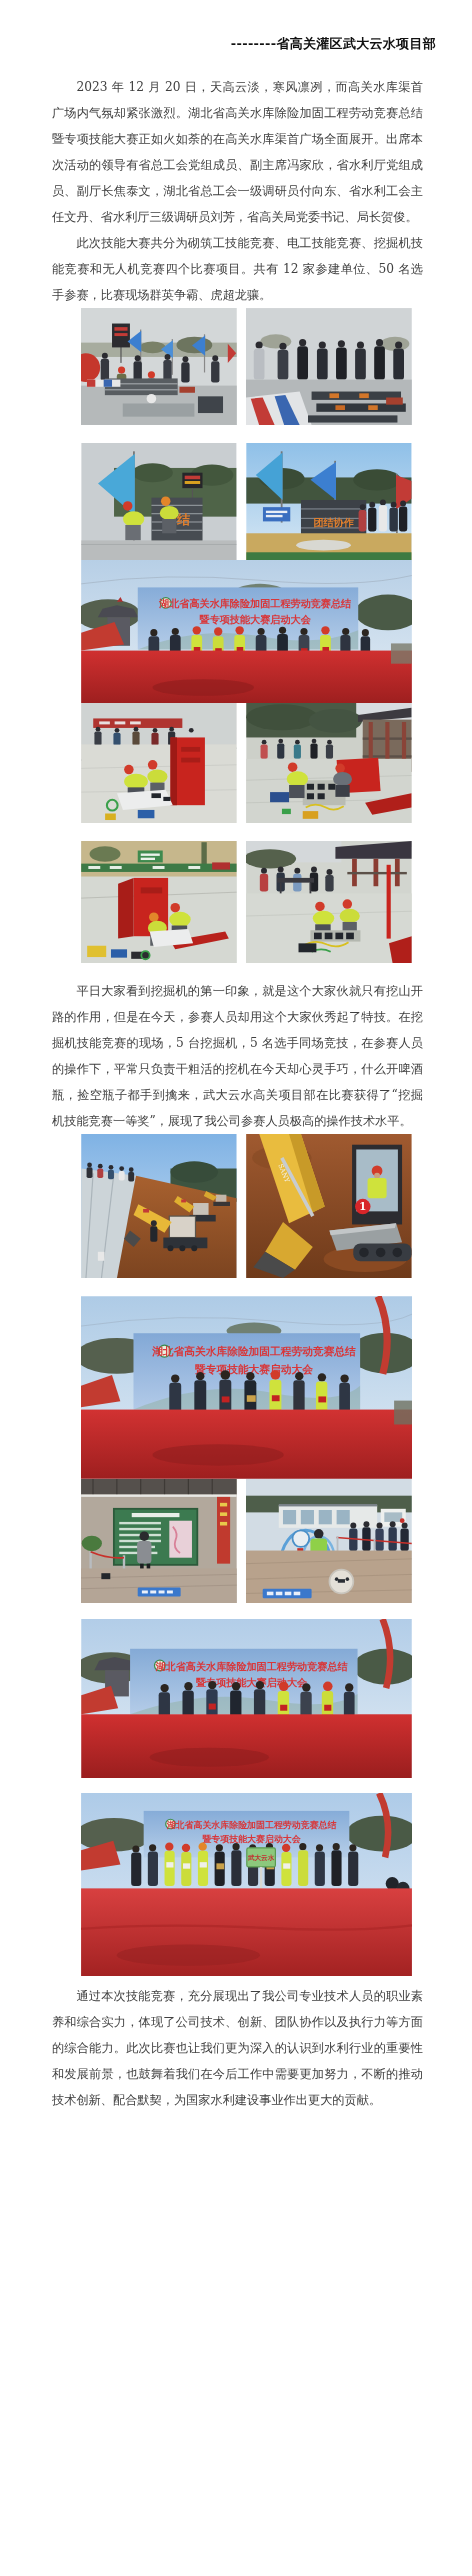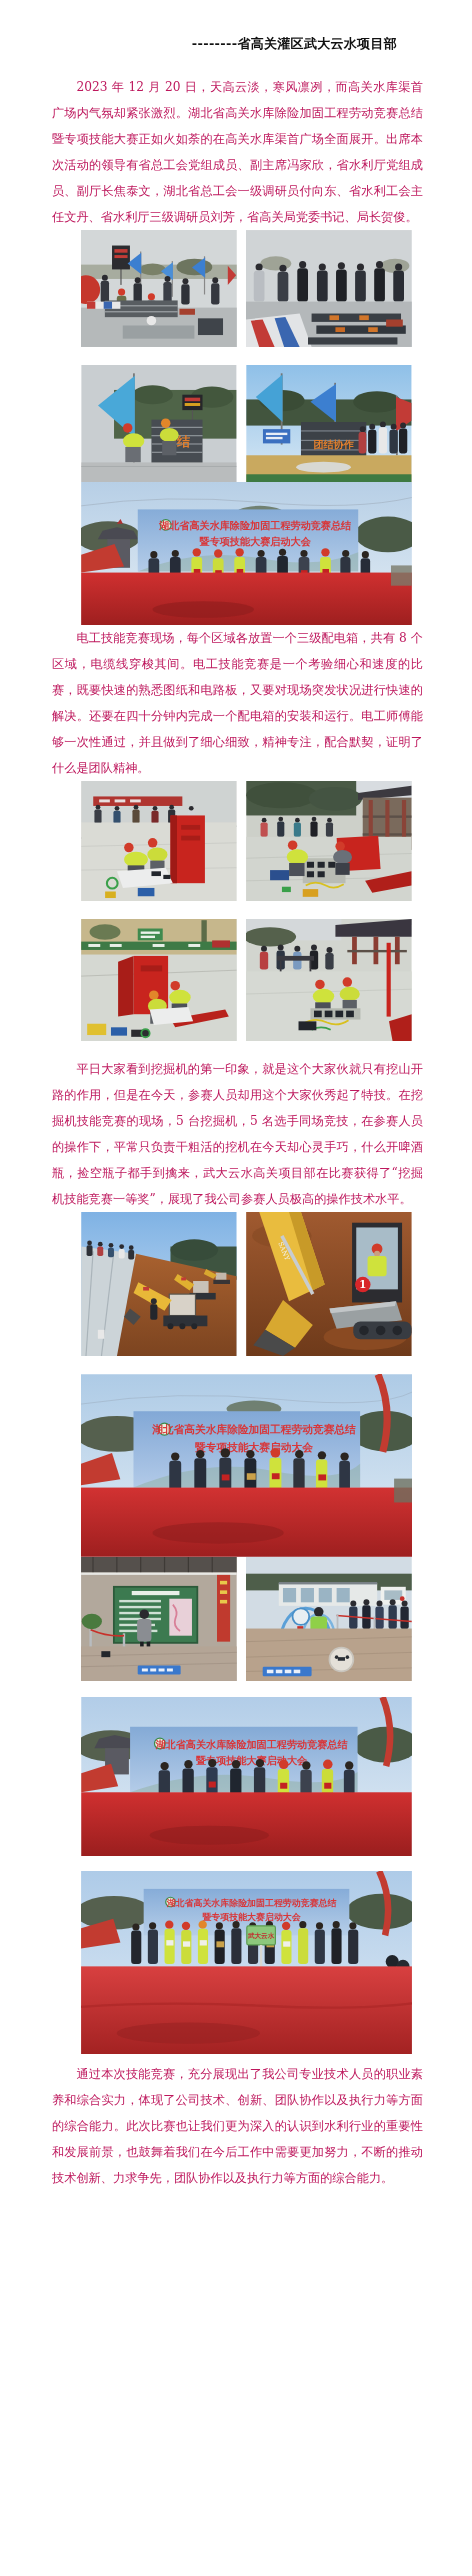--- a/index.html
+++ b/index.html
@@ -1,38 +1,39 @@
 <!DOCTYPE html>
 <html style="font-size:9.5px"><head>
 <meta charset="utf-8">
 <style>
   html,body{margin:0;padding:0;background:#ffffff;}
   .page{position:relative;width:473px;height:2576px;background:#fff;overflow:hidden;
         font-family:"DejaVu Serif","Liberation Serif",serif;}
-  .byline{padding-top:35px;height:20px;text-align:right;padding-right:76px;
+  .byline{padding-top:35px;height:20px;text-align:right;padding-right:37px;
           font-size:13px;font-weight:700;color:#111;letter-spacing:0.3px;}
   .para{width:371px;margin:0 0 0 52px;font-size:12.2px;line-height:26px;
-        text-align:justify;text-indent:2em;color:#be185d;}
+        text-align:justify;text-indent:2em;color:#404040;}
   .para.first{margin-top:19px;}
   .mt30{margin-top:18px}.mt26{margin-top:15.5px}.mt14{margin-top:15px}.mt12{margin-top:7.2px}
   .row{margin-left:81px;width:331px;display:flex;gap:9.5px;align-items:flex-start;}
   .row.wide{display:block;}
   svg{display:block;}
   svg text{font-family:"DejaVu Serif","Liberation Serif",serif;}
   .bannertxt{fill:#d8373a;font-weight:700;}
   .walltxt{fill:#e07f2e;font-weight:700;}
 </style>
 </head>
 <body>
 
 <div class="page">
 
   <div class="byline">--------省高关灌区武大云水项目部</div>
 
   <p class="para first">2023 年 12 月 20 日，天高云淡，寒风凛冽，而高关水库渠首广场内气氛却紧张激烈。湖北省高关水库除险加固工程劳动竞赛总结暨专项技能大赛正如火如荼的在高关水库渠首广场全面展开。出席本次活动的领导有省总工会党组成员、副主席冯家欣，省水利厅党组成员、副厅长焦泰文，湖北省总工会一级调研员付向东、省水利工会主任文丹、省水利厅三级调研员刘芳，省高关局党委书记、局长贺俊。</p>
+  <p class="para">此次技能大赛共分为砌筑工技能竞赛、电工技能竞赛、挖掘机技能竞赛和无人机竞赛四个比赛项目。共有 12 家参建单位、50 名选手参赛，比赛现场群英争霸、虎超龙骧。</p>
 
   <div class="row">
     <svg width="156" height="117" viewBox="0 0 261 196">
       <rect width="261" height="196" fill="#d3d7d8"></rect>
       <g>
         <rect x="0" y="58" width="261" height="24" fill="#8a8f7a" opacity=".6"></rect>
         <ellipse cx="190" cy="62" rx="30" ry="14" fill="#6d755f"></ellipse>
           <ellipse cx="120" cy="66" rx="22" ry="10" fill="#7a8168"></ellipse>
       </g>
       <circle cx="8" cy="100" r="24" fill="#c5372c"></circle>
@@ -271,21 +272,20 @@
           <rect x="435" y="126" width="17" height="54" rx="5" fill="#2e3440"></rect>
         <circle cx="477" cy="122" r="6" fill="#2b2520"></circle>
           <rect x="469" y="128" width="16" height="52" rx="5" fill="#262c38"></rect>
       </g>
       <rect x="0" y="152" width="555" height="88" fill="url(#carpet1)"></rect>
       <ellipse cx="205" cy="214" rx="85" ry="14" fill="#8e1d1d" opacity=".6"></ellipse>
       <rect x="520" y="140" width="35" height="34" fill="#7a7a6a" opacity=".8"></rect>
     </svg>
   </div>
 
-  <p class="para">电工技能竞赛现场，每个区域各放置一个三级配电箱，共有 8 个区域，电缆线穿梭其间。电工技能竞赛是一个考验细心和速度的比赛，既要快速的熟悉图纸和电路板，又要对现场突发状况进行快速的解决。还要在四十分钟内完成一个配电箱的安装和运行。电工师傅能够一次性通过，并且做到了细心细致，精神专注，配合默契，证明了什么是团队精神。</p>
 
   <div class="row">
     <svg width="156" height="120" viewBox="0 0 261 202">
       <rect width="261" height="202" fill="#d6d8d2"></rect>
       <rect x="0" y="0" width="261" height="70" fill="#cfd3d2"></rect>
       <rect x="20" y="26" width="150" height="16" fill="#b03530"></rect>
       <rect x="30" y="31" width="18" height="5" fill="#e8dede"></rect>
         <rect x="56" y="31" width="18" height="5" fill="#e8dede"></rect>
         <rect x="82" y="31" width="18" height="5" fill="#e8dede"></rect>
       <g>
@@ -882,16 +882,16 @@
       <g>
         <circle cx="522" cy="152" r="11" fill="#20242a"></circle>
           <circle cx="540" cy="160" r="11" fill="#262a30"></circle>
       </g>
       <rect x="0" y="160" width="555" height="147" fill="url(#carpet8)"></rect>
       <path d="M0,228 Q140,218 300,226 T555,222" stroke="#b22a2a" stroke-width="4" fill="none"></path>
       <ellipse cx="180" cy="272" rx="120" ry="18" fill="#932020" opacity=".5"></ellipse>
     </svg>
   </div>
 
-  <p class="para mt12">通过本次技能竞赛，充分展现出了我公司专业技术人员的职业素养和综合实力，体现了公司技术、创新、团队协作以及执行力等方面的综合能力。此次比赛也让我们更为深入的认识到水利行业的重要性和发展前景，也鼓舞着我们在今后工作中需要更加努力，不断的推动技术创新、力求争先，团队协作以及执行力等方面的综合能力。</p>
+  <p class="para mt12">通过本次技能竞赛，充分展现出了我公司专业技术人员的职业素养和综合实力，体现了公司技术、创新、团队协作以及执行力等方面的综合能力。此次比赛也让我们更为深入的认识到水利行业的重要性和发展前景，也鼓舞着我们在今后工作中需要更加努力，不断的推动技术创新、配合默契，为国家水利建设事业作出更大的贡献。</p>
 
 </div>
 
 
 </body></html>

